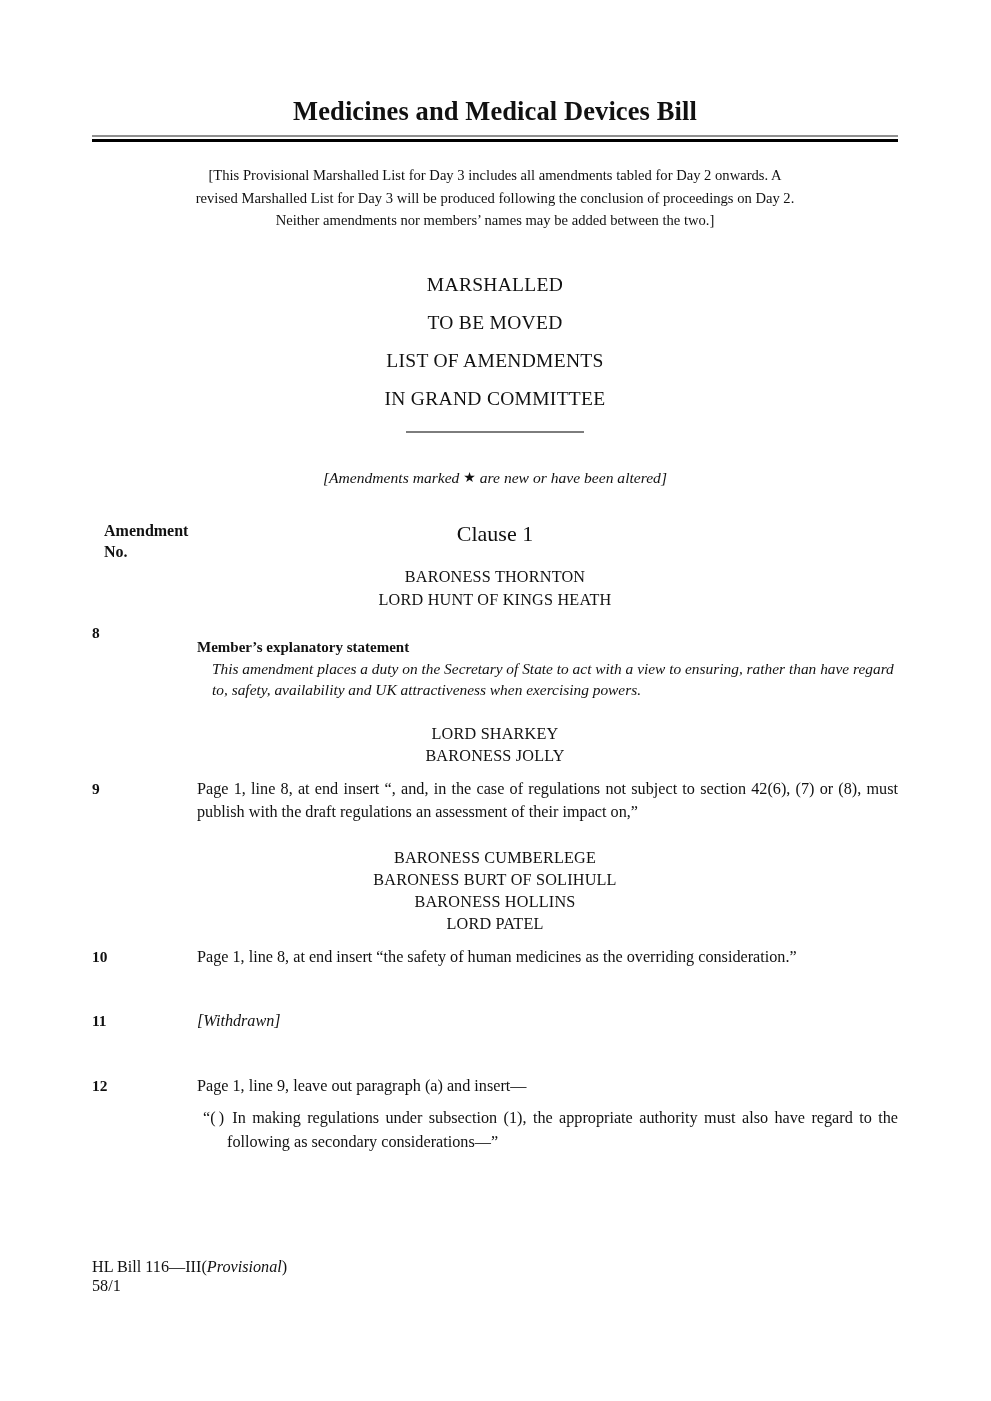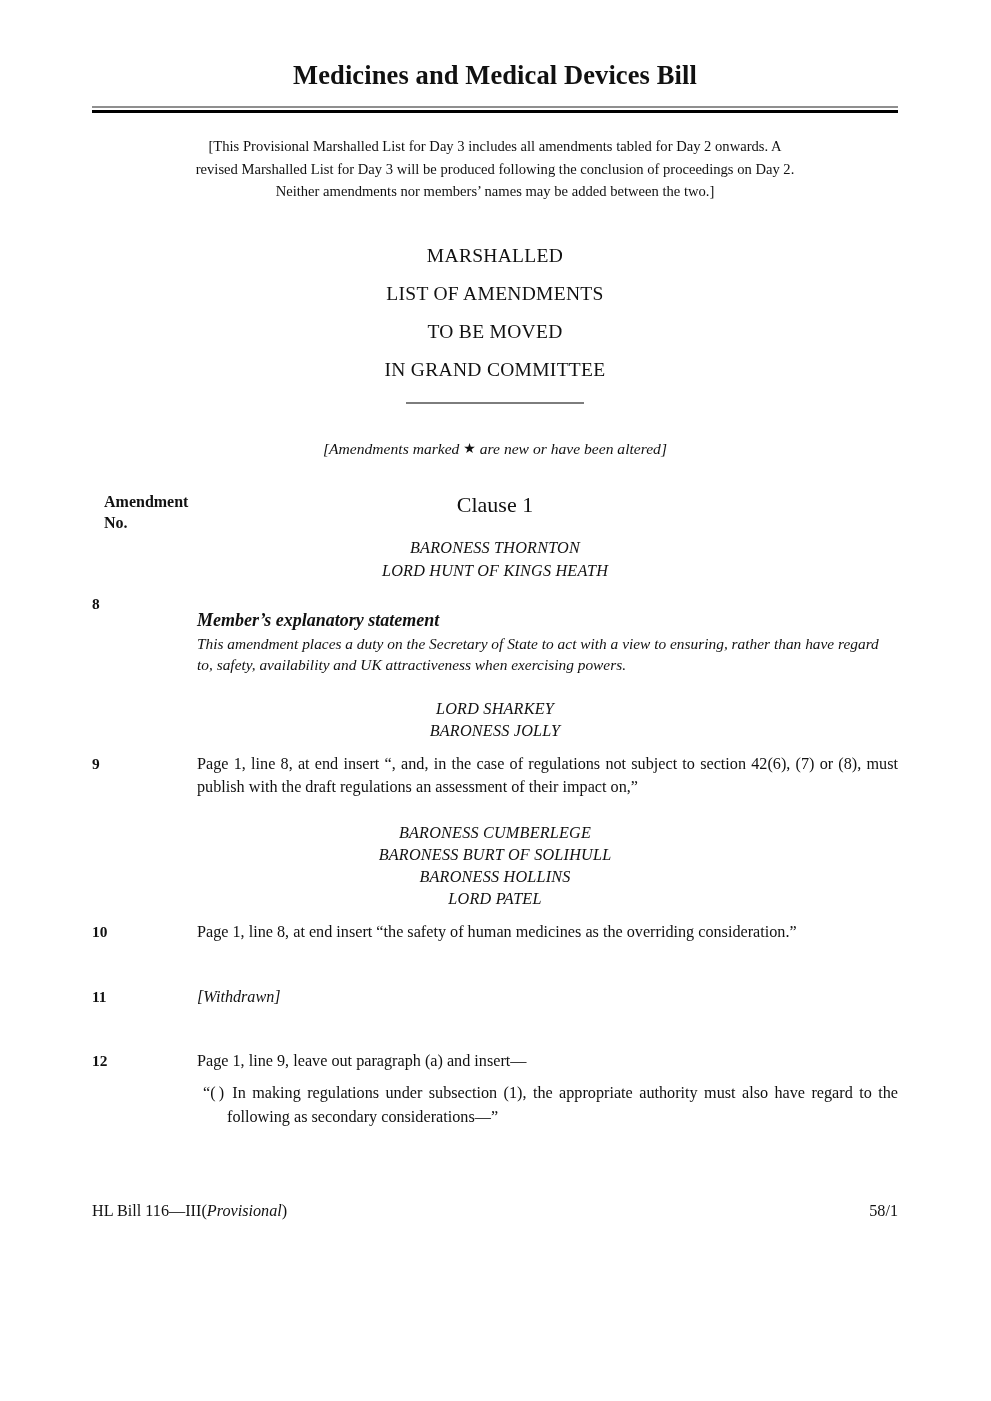--- a/index.html
+++ b/index.html
@@ -27,22 +27,22 @@
     top: 0;
     width: 806px;
   }
 
   
   .doc-title {
     text-align: center;
     font-size: 26.5px;
     font-weight: bold;
     letter-spacing: 0.1px;
-    margin: 16px;
-    padding-top: 44px;
+    margin: 0;
+    padding-top: 96px;
     line-height: 1.15;
   }
   .rule-group {
     margin-top: 9px;
   }
   .rule-thin {
     height: 2px;
     background: #8f8f8f;
     width: 100%;
   }
@@ -121,21 +121,21 @@
     line-height: 1.2;
   }
 
   .sponsors {
     text-align: center;
     font-size: 16.2px;
     line-height: 1.36;
     margin-top: 9px;
   }
   .sponsors.tight-top { margin-top: 22px; }
-  .sponsors .sp { display: block; letter-spacing: 0.2px; font-style: italic; }
+  .sponsors .sp { display: block; letter-spacing: 0.2px; }
 
   .amend-row {
     position: relative;
     padding-left: 105px;
     margin-top: 11px;
   }
   .amend-row .num {
     position: absolute;
     left: 0;
     top: 0;
@@ -160,44 +160,45 @@
     line-height: 1.45;
     text-align: justify;
   }
 
   
   .explanatory {
     padding-left: 105px;
     margin-top: 26px;
   }
   .explanatory .es-title {
-    font-size: 18px;
-    font-weight: bold;
-    font-style: italic;
+    font-size: 15px;
+    font-weight: bold;
     line-height: 1.4;
   }
   .explanatory .es-body {
     font-size: 15.4px;
     font-style: italic;
     line-height: 1.4;
     text-align: left;
+    margin-left: 15px;
   }
 
   .spacer-lg { height: 30px; }
 
   
   .footer {
     position: absolute;
     left: 92px;
     right: 93px;
-    top: 1202px;
+    top: 1258px;
     display: flex;
     justify-content: space-between;
     align-items: baseline;
     font-size: 16.2px;
+    flex-direction: column;
   }
   .footer .ital { font-style: italic; }
 </style>
 </head>
 <body>
 
 <div class="page">
   <div class="content">
 
     <h1 class="doc-title">Medicines and Medical Devices Bill</h1>
@@ -205,22 +206,22 @@
     <div class="rule-group">
       <div class="rule-thin"></div>
       <div class="rule-gap"></div>
       <div class="rule-thick"></div>
     </div>
 
     <p class="note-block">[This Provisional Marshalled List for Day 3 includes all amendments tabled for Day 2 onwards. A revised Marshalled List for Day 3 will be produced following the conclusion of proceedings on Day 2. Neither amendments nor members’ names may be added between the two.]</p>
 
     <div class="heading-stack">
       <p class="hline">MARSHALLED</p>
+      <p class="hline">TO BE MOVED</p>
       <p class="hline">LIST OF AMENDMENTS</p>
-      <p class="hline">TO BE MOVED</p>
       <p class="hline">IN GRAND COMMITTEE</p>
       <div class="short-divider"></div>
     </div>
 
     <p class="star-note"><span>[Amendments marked </span><span class="star">★</span><span> are new or have been altered]</span></p>
 
     <div class="amend-head">
       <div class="amend-no-label">Amendment<br>No.</div>
       <p class="clause-title">Clause 1</p>
     </div>

